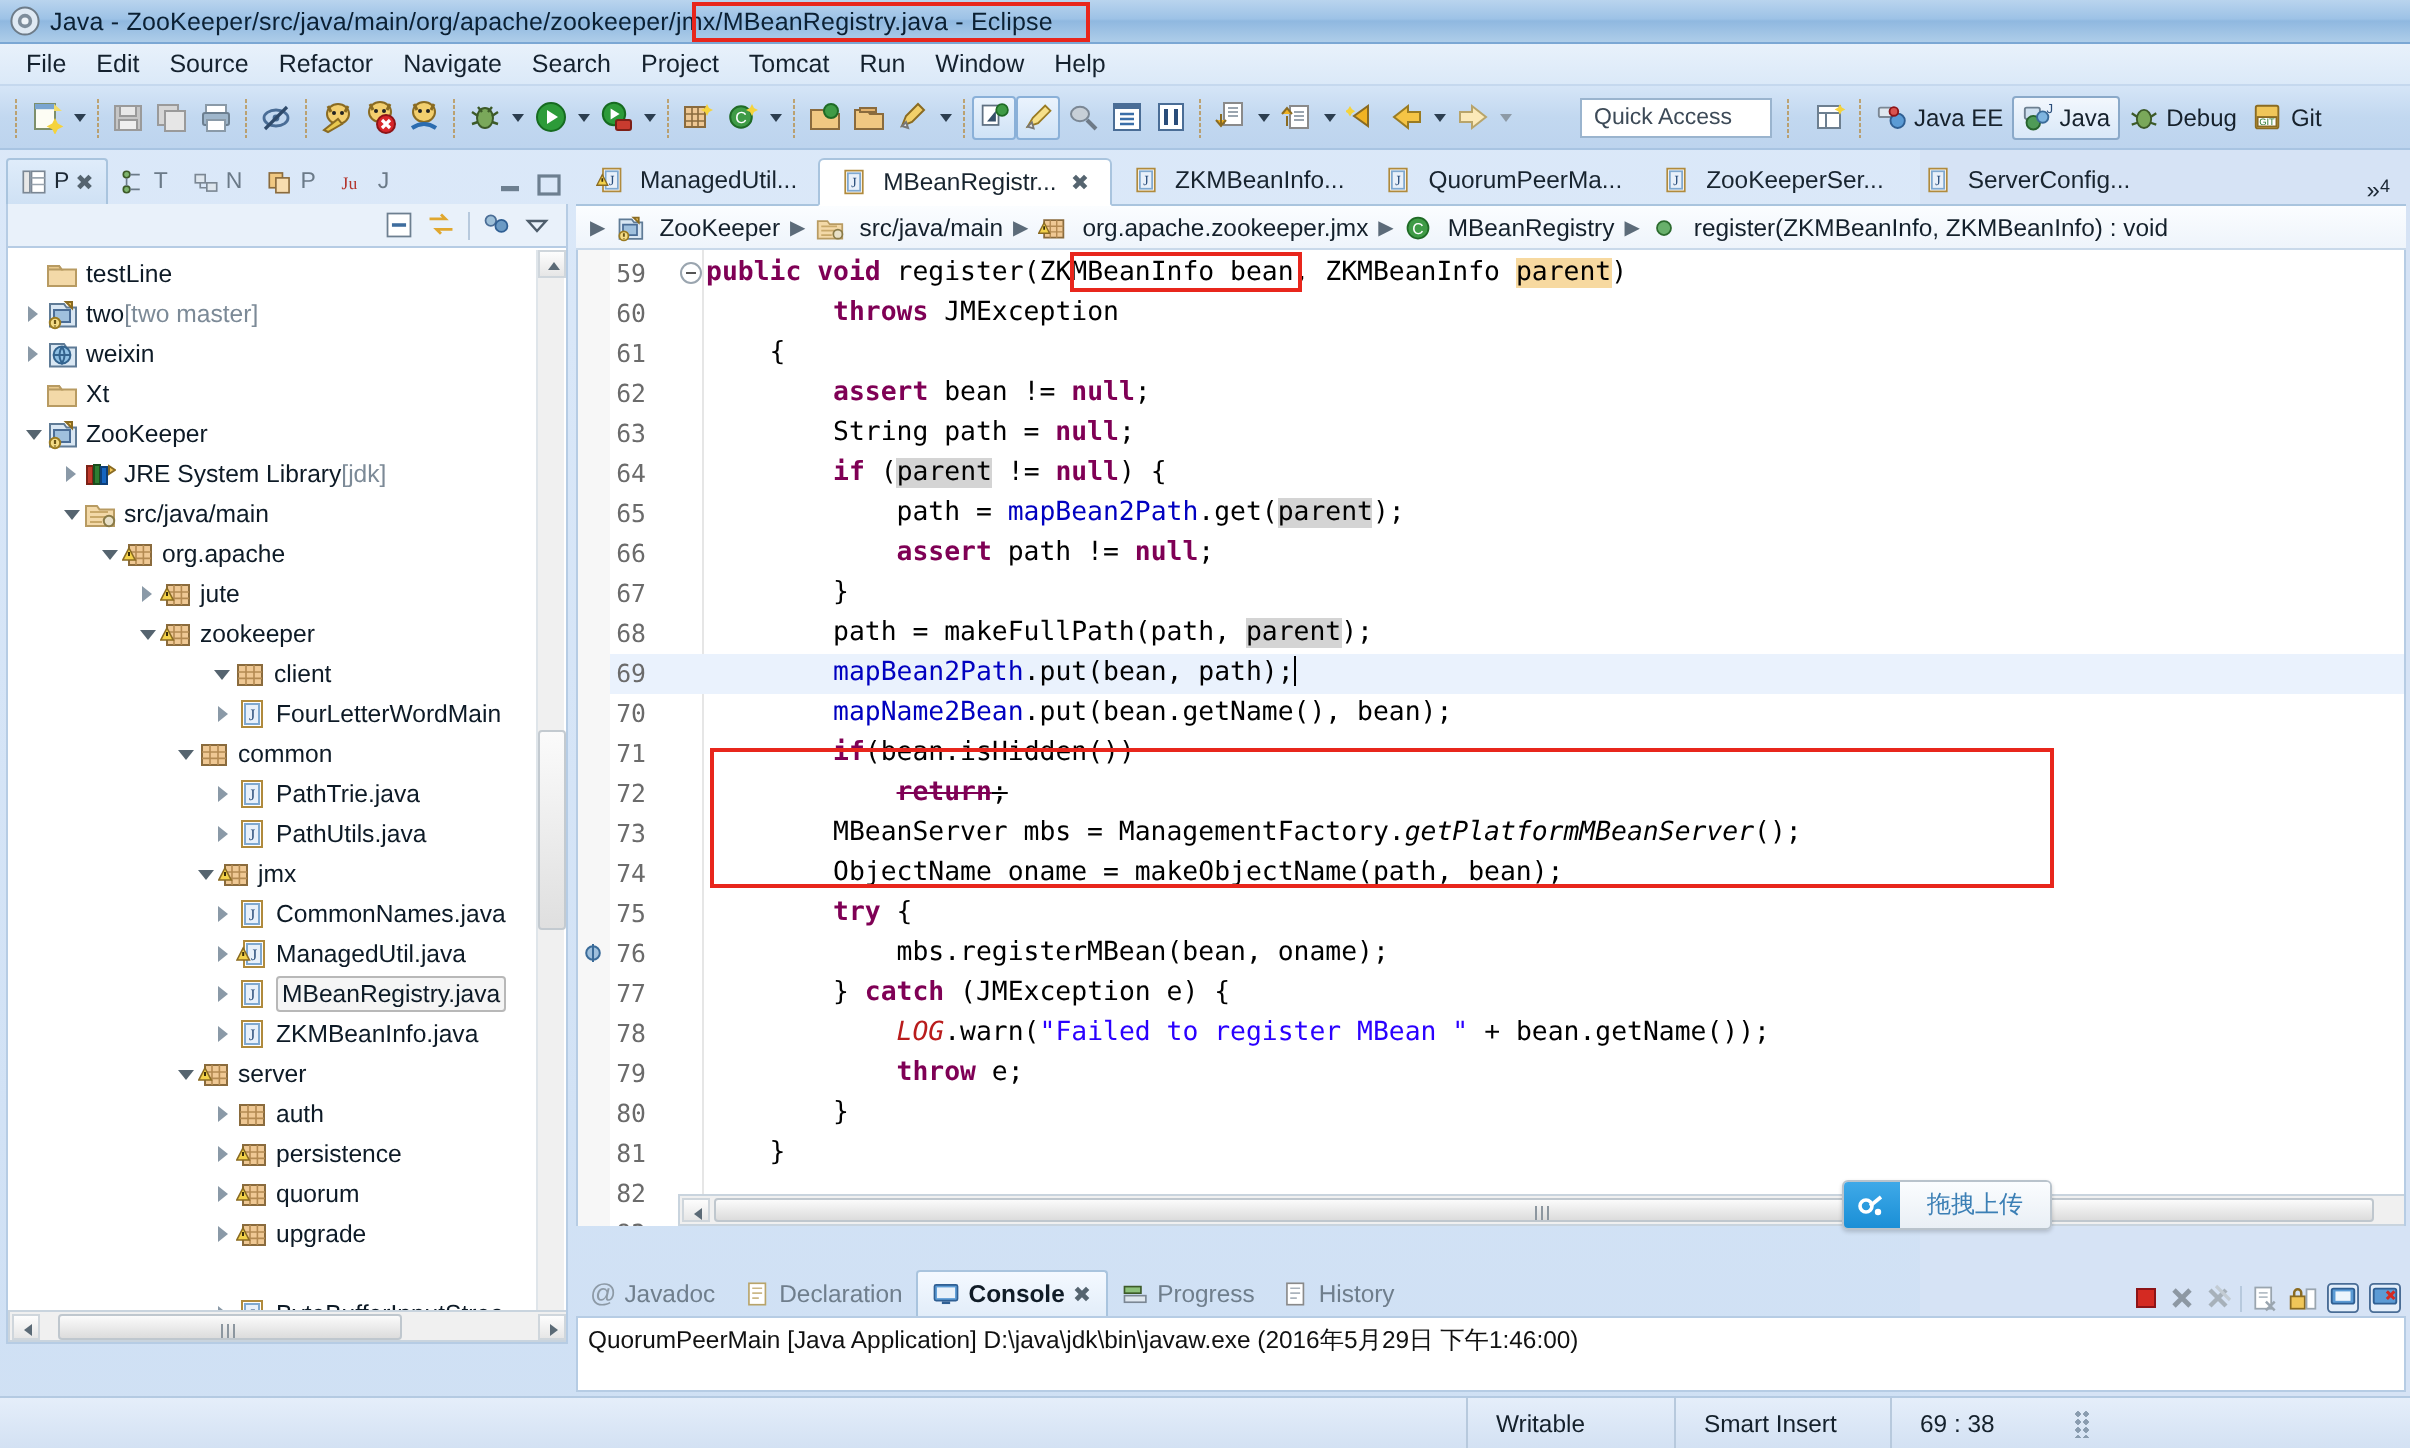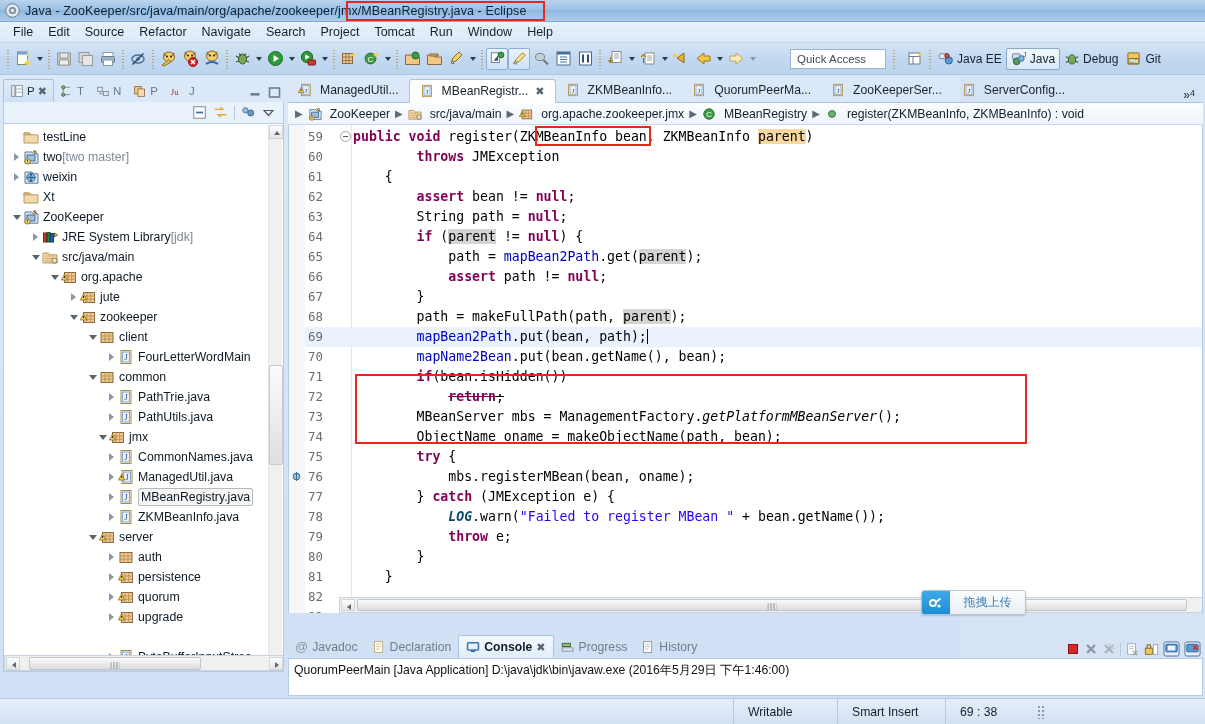--- a/index.html
+++ b/index.html
@@ -151,21 +151,21 @@
   .fold-col{ position:absolute; left:50px; top:0; width:13px; height:488px; background:#fff;
              border-right:1px solid #e6e6e6;}
   .ln{ position:absolute; left:0; width:34px; text-align:right;
        font-family:"DejaVu Sans Mono", monospace; font-size:12.4px; line-height:20px; color:#6b6b6b;}
   .codeline{ position:absolute; left:0; height:20px; white-space:pre; }
   .hl-line{ position:absolute; left:16px; right:0; height:20px; background:#eaf2fd; }
   .kw{ color:#7f0055; font-weight:bold; }
   .str{ color:#2a00ff; }
   .cmt{ color:#3f7f5f; }
   .fld{ color:#0000c0; }
-  .sfld{ color:#0c4a6e; font-style:italic; font-weight:bold;}
+  .sfld{ color:#b91c1c; font-style:italic; font-weight:normal;}
   .smeth{ font-style:italic; }
   .occ{ background:#d4d4d4; }
   .occ-w{ background:#f7d9a0; }
   .strike{ text-decoration:line-through; }
   .caret{ display:inline-block; width:1px; height:15px; background:#000;
           vertical-align:-3px; }
   .foldmark{ position:absolute; width:11px; height:11px; border:1px solid #9aa5af;
              background:#fff; border-radius:50%; }
   .foldmark::after{ content:""; position:absolute; left:2px; top:4px; width:5px; height:1px; background:#555;}
   .bpmark{ position:absolute; left:2px; width:11px; height:11px; }
@@ -764,21 +764,21 @@
           <span class="twist closed"></span>
           <span class="ticon" style="width: 16px; height: 16px;">
             <svg width="16" height="16" viewBox="0 0 16 16" class="icosvg">
               <rect x="3" y="1.5" width="10" height="13" fill="#fff" stroke="#b08a3c"></rect>
               <rect x="4.5" y="3" width="7" height="10" fill="#e8f0fa" stroke="#7fa8d0"></rect>
               <text x="8" y="11" font-size="8" fill="#2a4d7a" text-anchor="middle" font-family="Liberation Serif">J</text>
             </svg>
           </span>
           <span class="tlabel">FourLetterWordMain</span>
         </div>
-        <div class="trow" style="position: absolute; left: 2px; top: 203px; padding-left: 81px;">
+        <div class="trow" style="position: absolute; left: 20px; top: 203px; padding-left: 81px;">
           <span class="twist open"></span>
           <span class="ticon" style="width: 16px; height: 16px;">
             <svg width="16" height="16" viewBox="0 0 16 16" class="icosvg">
               <rect x="2" y="3.5" width="12" height="10" fill="#efc894" stroke="#8a6b3d"></rect>
               <path d="M2 7 h12 M2 10.2 h12 M6 3.5 v10 M10 3.5 v10" stroke="#b48a52" stroke-width=".8"></path>
             </svg>
           </span>
           <span class="tlabel">client</span>
         </div>
         <div class="trow" style="position: absolute; left: 2px; top: 183px; padding-left: 62px;">

